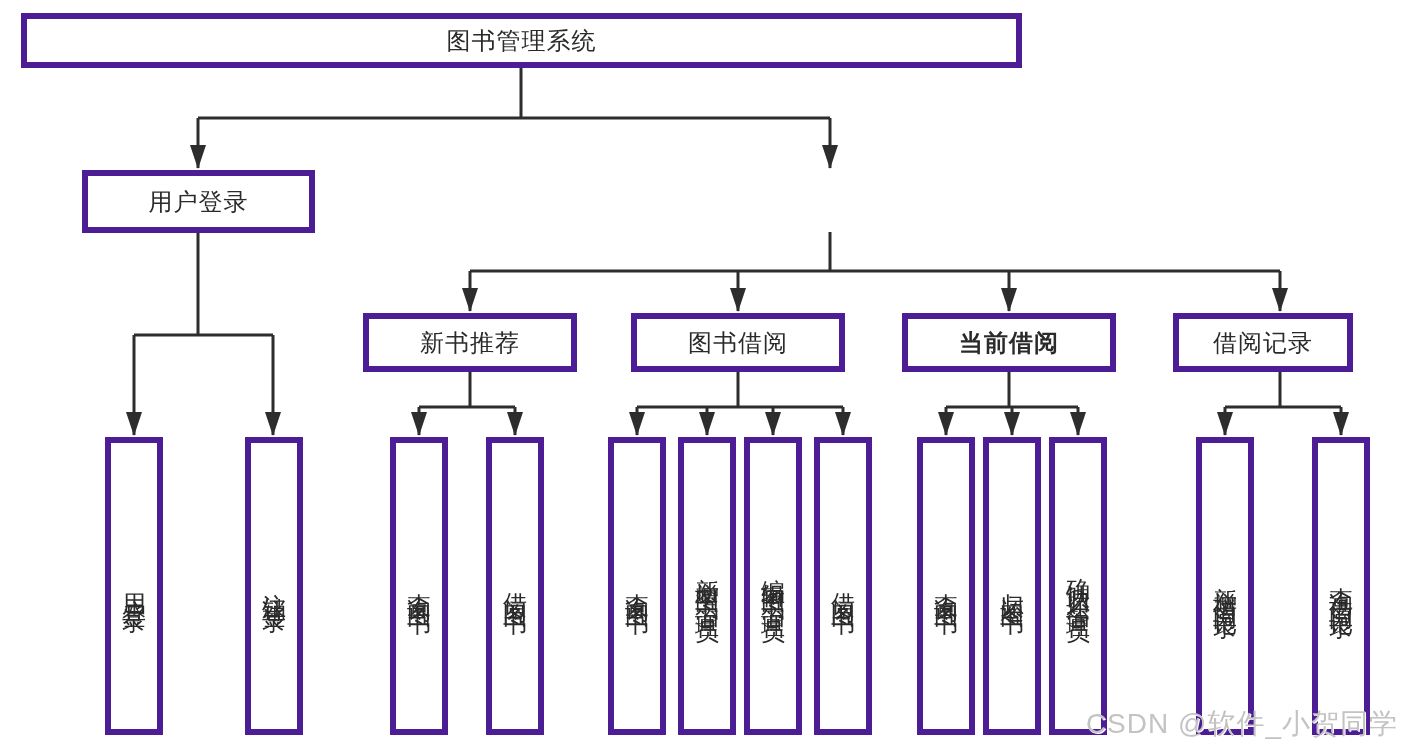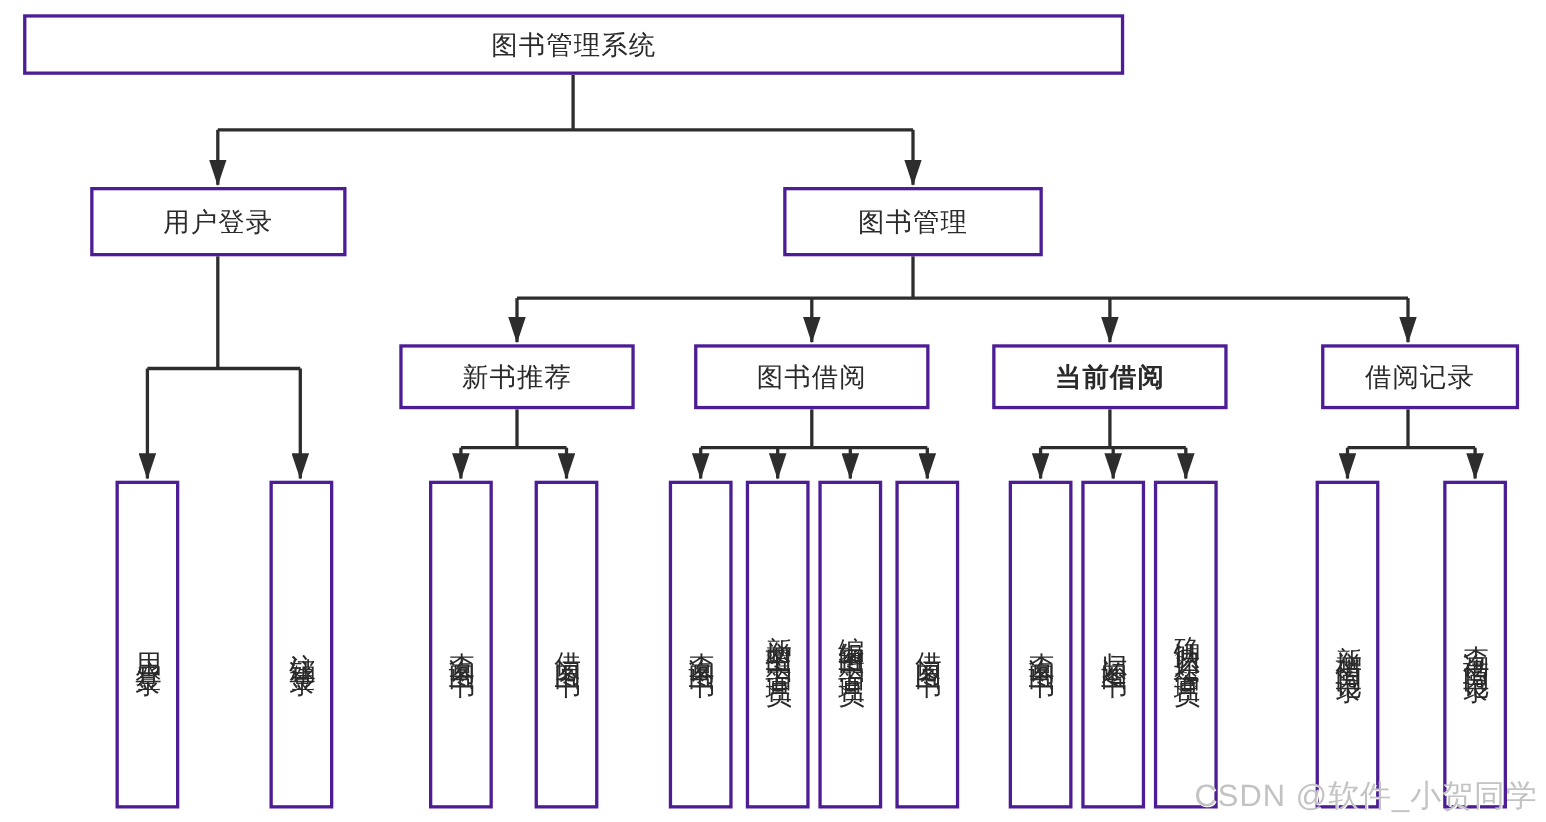--- a/index.html
+++ b/index.html
@@ -19,21 +19,21 @@
     position: absolute;
     left: 0;
     top: 0;
     width: 1405px;
     height: 747px;
     pointer-events: none;
   }
   .box {
     position: absolute;
     box-sizing: border-box;
-    border: 3px solid #4c1d95;
+    border: 6px solid #4c1d95;
     background: #ffffff;
     display: flex;
     align-items: center;
     justify-content: center;
     color: #2a2a2a;
   }
   .box .h-label {
     font-size: 24px;
     letter-spacing: 1px;
     white-space: nowrap;
@@ -120,34 +120,31 @@
     </g>
   </svg>
 
   <div class="box root-box" style="left:21px; top:13px; width:1001px; height:55px;">
     <span class="h-label">图书管理系统</span>
   </div>
 
   <div class="box" style="left:82px; top:170px; width:233px; height:63px;">
     <span class="h-label">用户登录</span>
   </div>
-  <div class="box" style="left:712px; top:170px; width:236px; height:63px;">
-    <span class="h-label">图书管理</span>
-  </div>
 
   <div class="box" style="left:631px; top:313px; width:214px; height:59px;">
     <span class="h-label">图书借阅</span>
   </div>
   <div class="box" style="left:363px; top:313px; width:214px; height:59px;">
     <span class="h-label">新书推荐</span>
   </div>
   <div class="box" style="left:902px; top:313px; width:214px; height:59px;font-weight:bold;">
     <span class="h-label">当前借阅</span>
   </div>
-  <div class="box" style="left:1173px; top:313px; width:180px; height:59px;margin-left:28px;">
+  <div class="box" style="left:1173px; top:313px; width:180px; height:59px;">
     <span class="h-label">借阅记录</span>
   </div>
 
   <div class="box leaf" style="left:105px;">
     <span class="v-label">用户登录</span>
   </div>
   <div class="box leaf" style="left:245px;">
     <span class="v-label">注销登录</span>
   </div>
 

